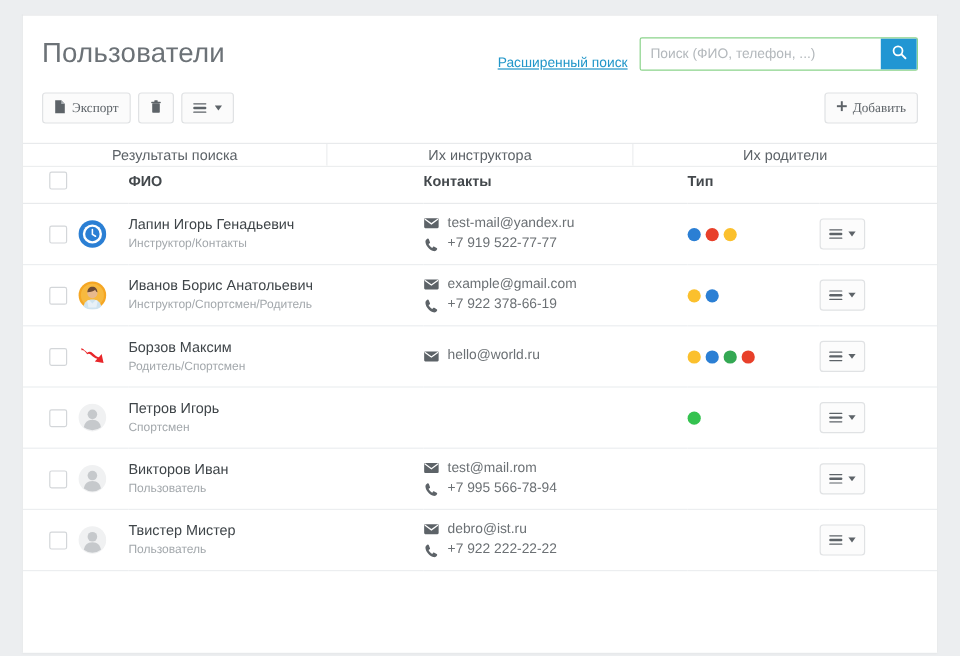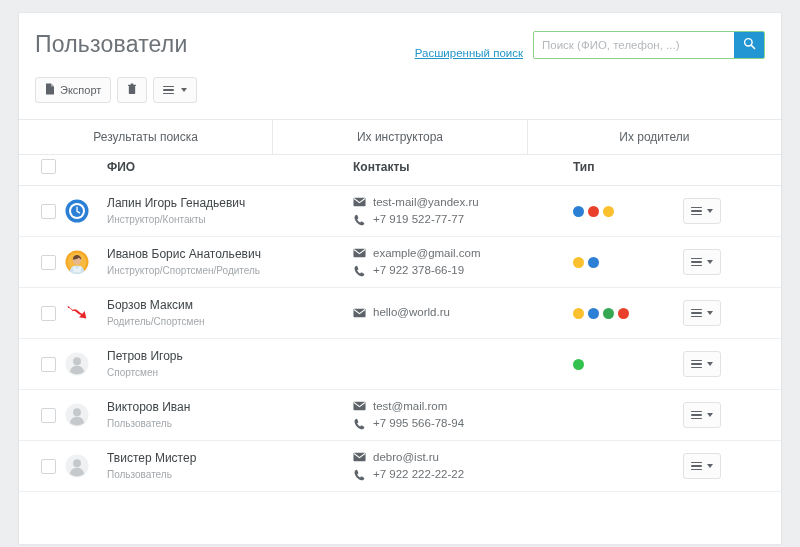--- a/index.html
+++ b/index.html
@@ -107,36 +107,36 @@
     font-size: 11px;
     color: #5d6368;
     font-family: inherit;
     display: inline-flex;
     align-items: center;
     justify-content: center;
     gap: 5px;
     cursor: pointer;
     line-height: 1;
   }
-  .btn .lbl { white-space: nowrap; }
+  .btn .lbl { white-space: nowrap; font-family: Liberation Serif, serif; }
   .caret {
     width: 0; height: 0;
     border-left: 3.5px solid transparent;
     border-right: 3.5px solid transparent;
     border-top: 4px solid #5d6368;
     display: inline-block;
     margin-left: 2px;
   }
 
   
   .tabs {
     display: flex;
     border-top: 1px solid #e8eaec;
     border-bottom: 1px solid #e8eaec;
-    height: 36px;
+    height: 20px;
   }
   .tab {
     flex: 1;
     display: flex;
     align-items: center;
     justify-content: center;
     font-size: 12px;
     color: #5d6368;
     cursor: pointer;
     border-right: 1px solid #e8eaec;
@@ -288,20 +288,31 @@
         <button class="btn">
           <span class="hamb">
             <i></i>
               <i></i>
               <i></i>
           </span>
           <span class="caret"></span>
         </button>
       </div>
 
+      <div class="tb-right">
+        <button class="btn">
+          <span>
+            <svg width="9" height="9" viewBox="0 0 10 10">
+              <rect x="4.1" y="0.4" width="1.8" height="9.2" fill="#5d6368"></rect>
+              <rect x="0.4" y="4.1" width="9.2" height="1.8" fill="#5d6368"></rect>
+            </svg>
+          </span>
+          <span class="lbl">Добавить</span>
+        </button>
+      </div>
     </div>
 
     <div class="tabs">
       <div class="tab">Результаты поиска</div>
       <div class="tab">Их инструктора</div>
       <div class="tab">Их родители</div>
     </div>
 
 
     <table class="users">

